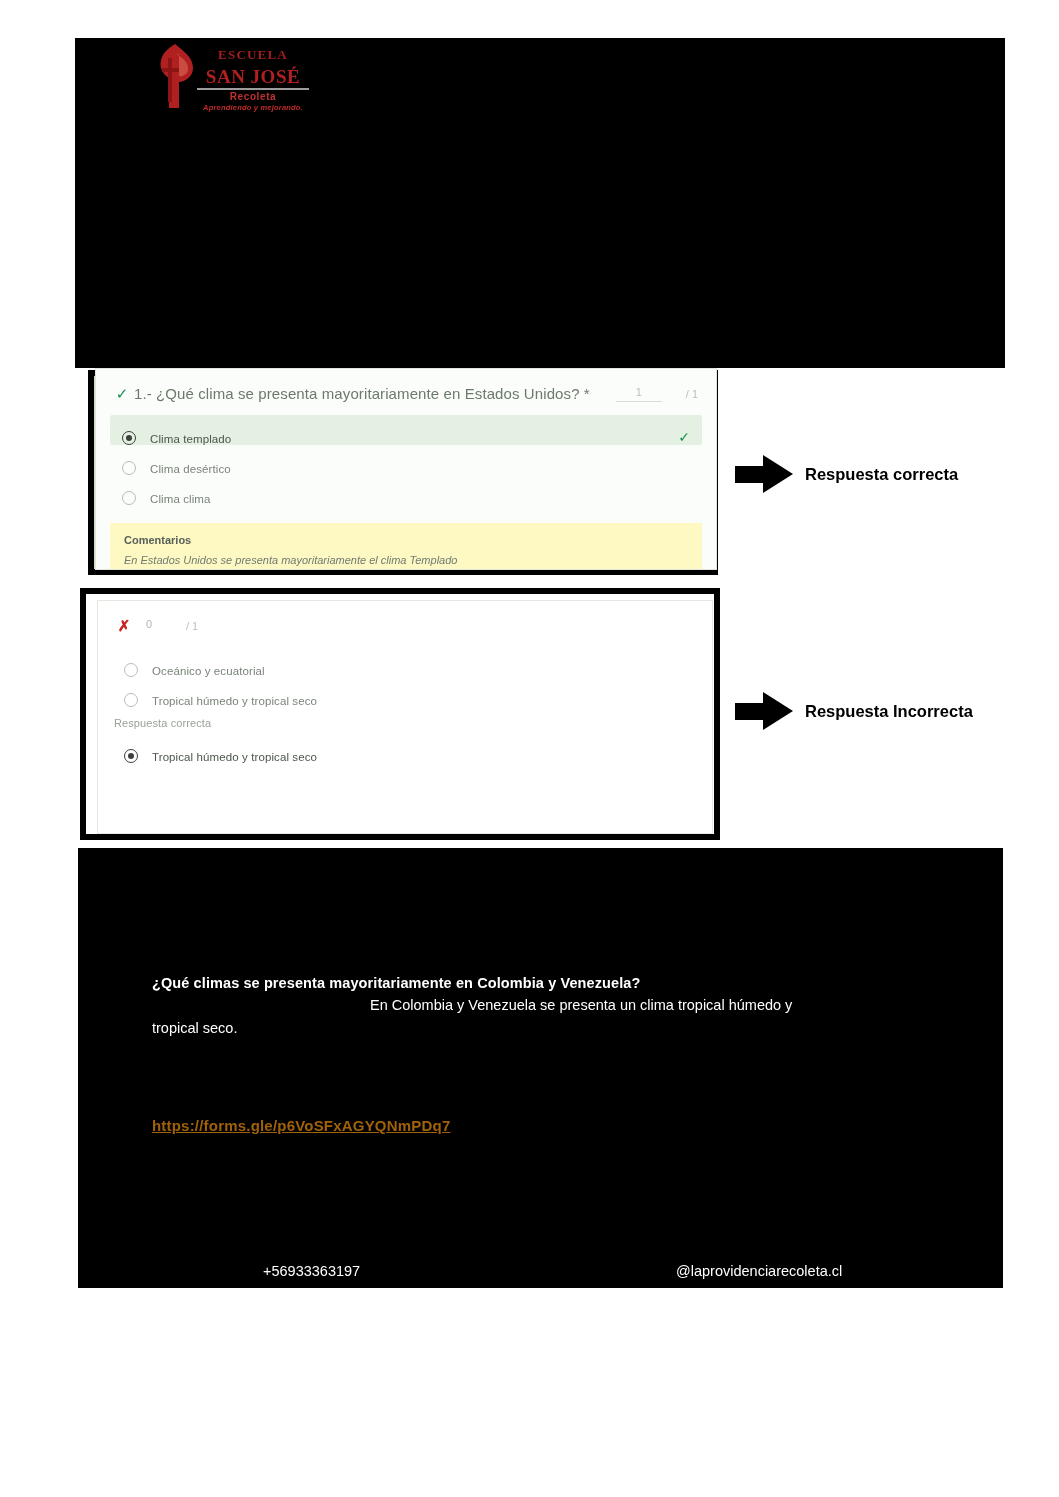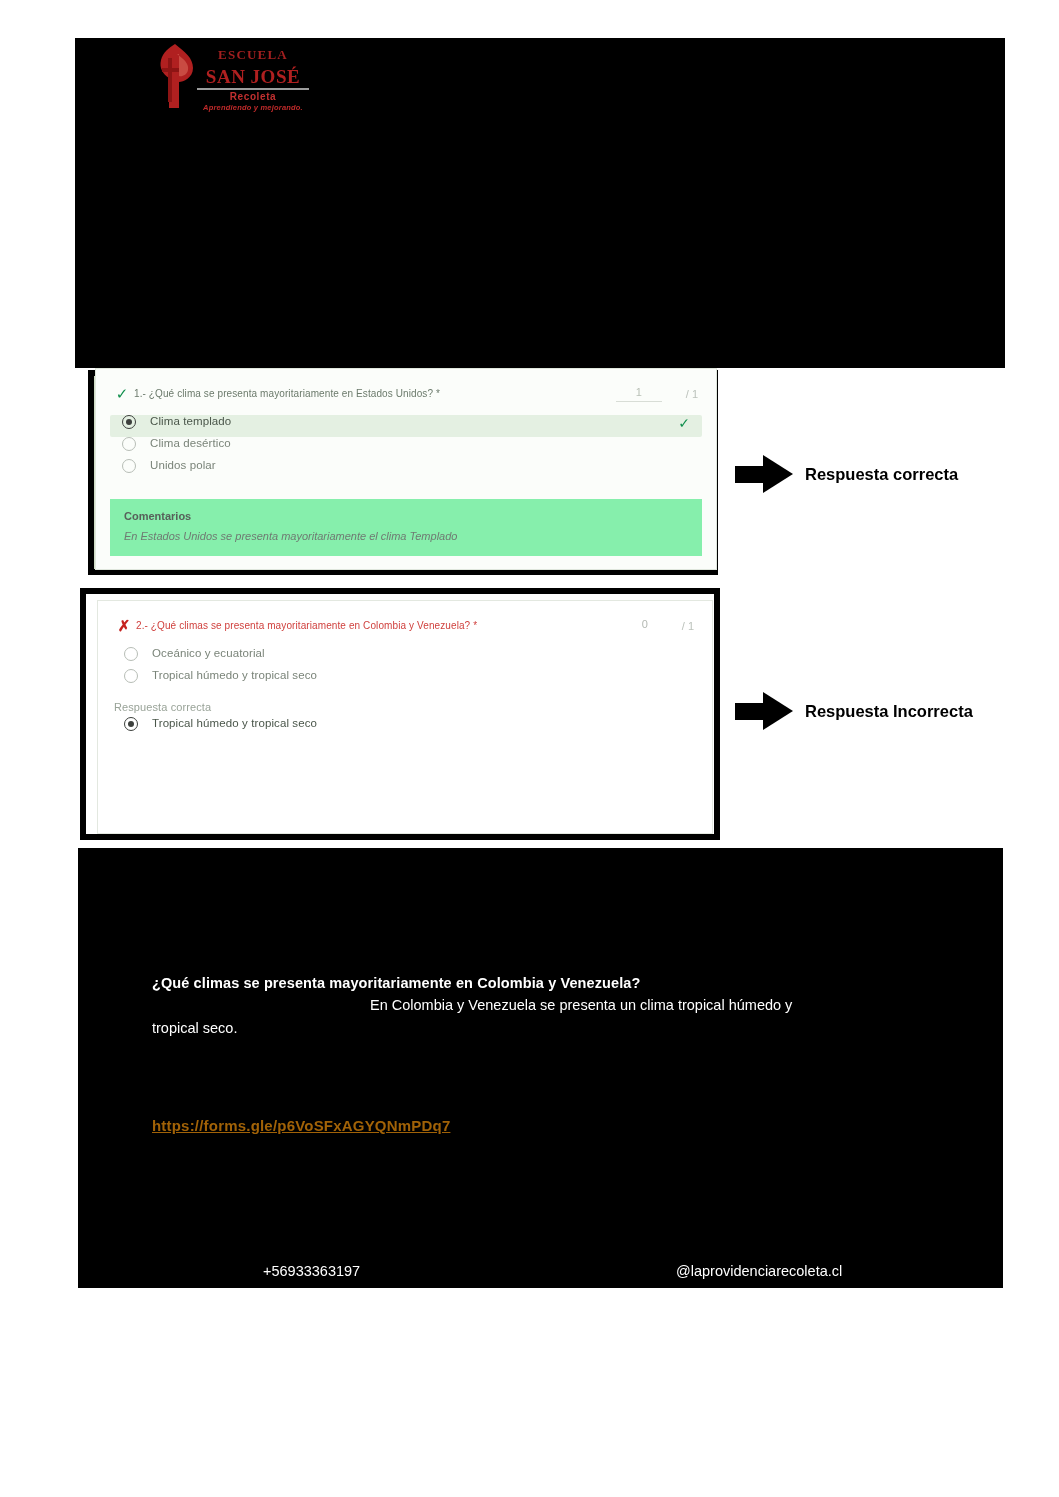--- a/index.html
+++ b/index.html
@@ -146,21 +146,21 @@
   .q-mark {
     width: 24px;
     flex: 0 0 24px;
     font-size: 15px;
     line-height: 18px;
     text-align: center;
   }
   .q-mark.ok   { color: #0f8f4c; }
   .q-mark.bad  { color: #c5221f; font-weight: bold; }
   .q-title {
-    font-size: 10px;
+    font-size: 15px;
     line-height: 16px;
     letter-spacing: 0.1px;
     flex: 1 1 auto;
     padding-top: 1px;
   }
   .q-title.ok  { color: #6b7a6b; }
   .q-title.bad { color: #d0413e; }
   .q-score {
     flex: 0 0 auto;
     display: flex;
@@ -177,22 +177,22 @@
     font-size: 11px;
     padding-bottom: 3px;
   }
   .score-box.plain { border-bottom: none; color: #b3b8b2; width: 26px; }
   .score-total { color: #bcc2bb; }
 
   
   .opts { padding: 12px 14px 6px 14px; }
   .opt {
     display: flex;
-    align-items: flex-start;
-    height: 22px;
+    align-items: flex-end;
+    height: 30px;
     padding: 0 6px 0 12px;
     position: relative;
   }
   .opt.highlight { background: #e4f0e2; border-radius: 2px; }
   .radio {
     width: 14px;
     height: 14px;
     border-radius: 50%;
     border: 1.5px solid #b7bdb6;
     box-sizing: border-box;
@@ -226,21 +226,21 @@
   .correct-label {
     font-size: 11px;
     color: #99a398;
     padding: 4px 0 2px 16px;
     letter-spacing: 0.1px;
   }
 
   
   .comments {
     margin: 12px 14px 0 14px;
-    background: #86efac;
+    background: #fef9c3;
     padding: 11px 14px 14px 14px;
   }
   .comments-title {
     font-size: 11px;
     font-weight: bold;
     color: #57605a;
     margin-bottom: 8px;
   }
   .comments-body {
     font-size: 11px;
@@ -368,36 +368,35 @@
       <span class="radio sel"></span>
       <span class="opt-label">Clima templado</span>
       <span class="opt-check">✓</span>
     </div>
     <div class="opt">
       <span class="radio"></span>
       <span class="opt-label">Clima desértico</span>
     </div>
     <div class="opt">
       <span class="radio"></span>
-      <span class="opt-label">Unidos polar</span>
+      <span class="opt-label">Clima clima</span>
     </div>
   </div>
 
   <div class="comments">
     <div class="comments-title">Comentarios</div>
     <div class="comments-body">En Estados Unidos se presenta mayoritariamente el clima Templado</div>
   </div>
 </div>
 
 <div id="shot-2-frame"></div>
 <div class="shot" id="shot-2">
 
   <div class="q-head">
     <div class="q-mark bad">✗</div>
-    <div class="q-title bad">2.- ¿Qué climas se presenta mayoritariamente en Colombia y Venezuela? *</div>
     <div class="q-score">
       <div class="score-box plain">0</div>
       <div class="score-total">/ 1</div>
     </div>
   </div>
 
   <div class="opts">
     <div class="opt">
       <span class="radio"></span>
       <span class="opt-label">Oceánico y ecuatorial</span>

